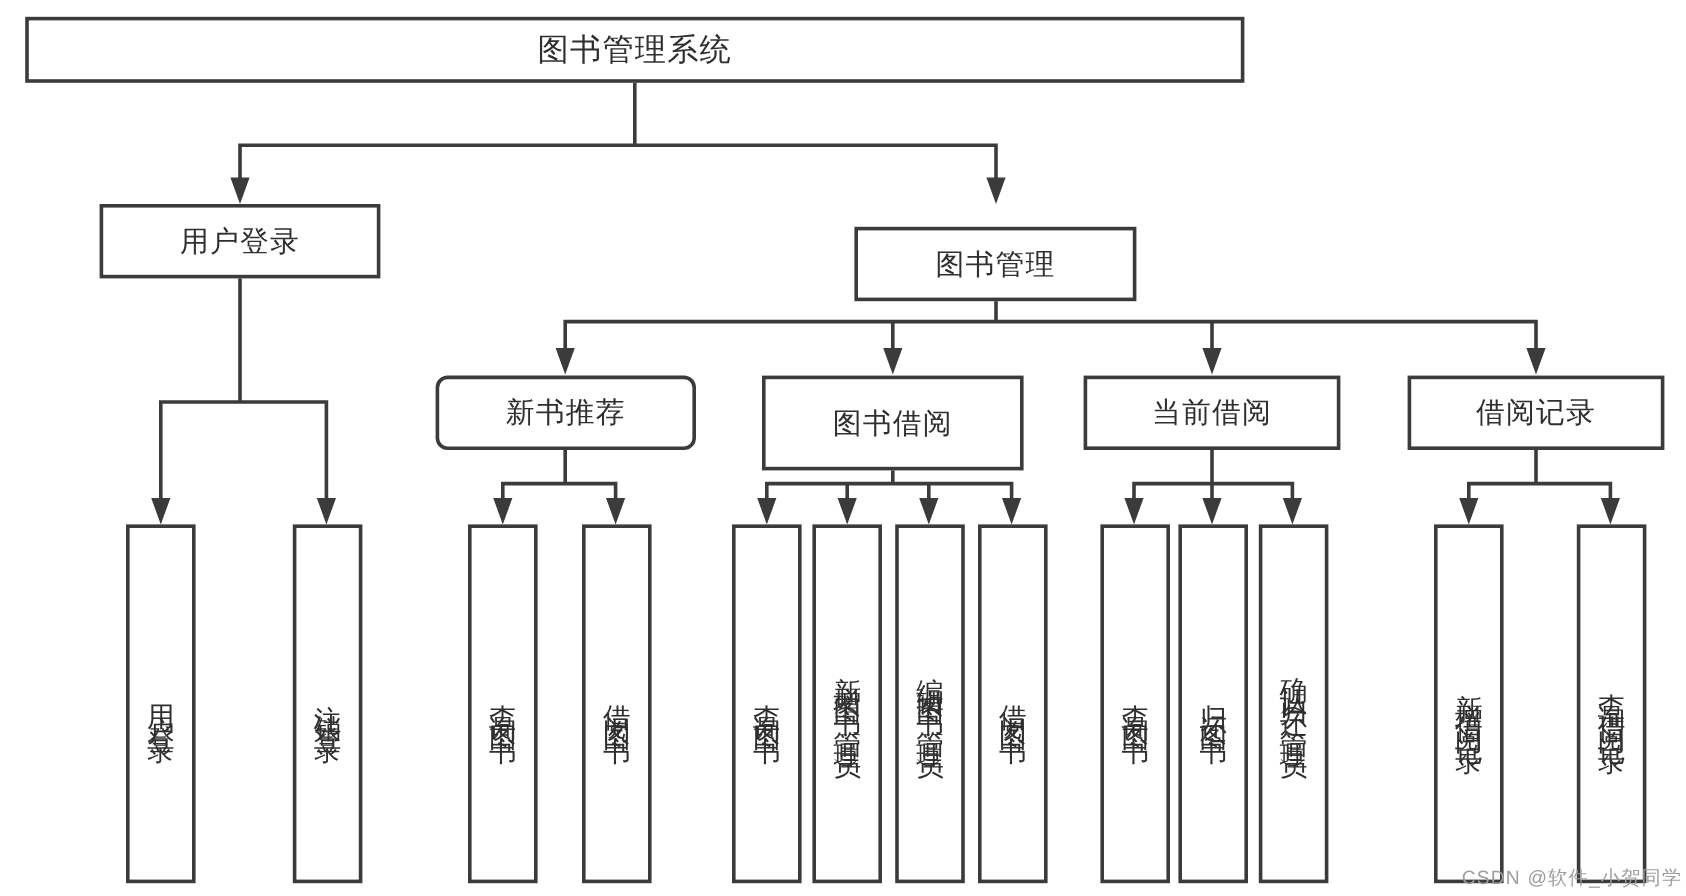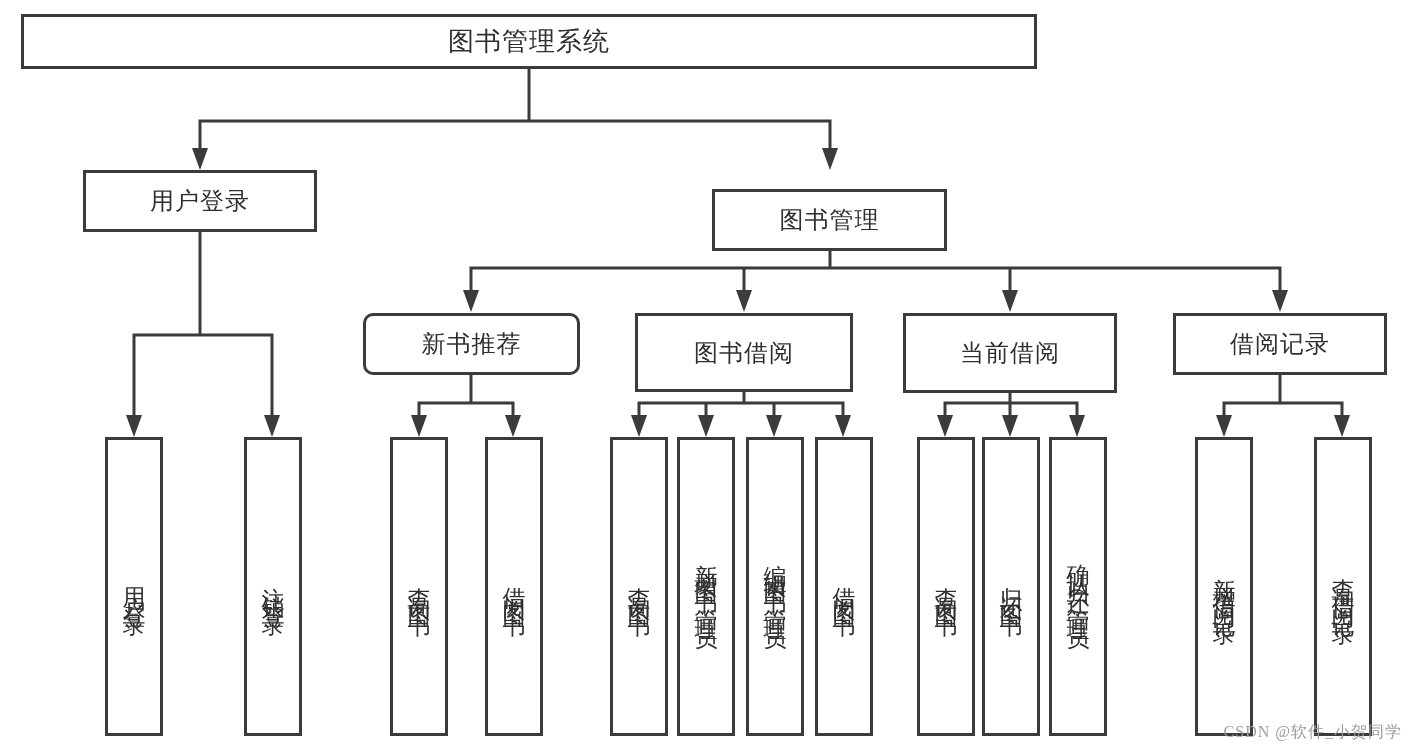--- a/index.html
+++ b/index.html
@@ -6,21 +6,21 @@
     margin: 0;
     padding: 0;
     background: #ffffff;
   }
   #canvas {
     position: relative;
     width: 1405px;
     height: 747px;
     background: #ffffff;
     overflow: hidden;
-    font-family: Liberation Serif, serif;
+    font-family: Liberation Sans, sans-serif;
     text-align: center;
   }
   #connectors {
     position: absolute;
     left: 0;
     top: 0;
     width: 1405px;
     height: 747px;
     pointer-events: none;
   }
@@ -110,21 +110,21 @@
       M1334 415 H1350 L1342 437 Z"></path>
   </svg>
 
   <div class="hbox root" style="left:21px; top:14px; width:1016px; height:55px;">图书管理系统</div>
 
   <div class="hbox" style="left:83px; top:170px; width:234px; height:62px;">用户登录</div>
   <div class="hbox" style="left:712px; top:170px; width:235px; height:62px;margin-top:19px;">图书管理</div>
 
   <div class="hbox" style="left:363px; top:313px; width:217px; height:62px;border-radius:10px;">新书推荐</div>
   <div class="hbox" style="left:635px; top:313px; width:218px; height:79px;">图书借阅</div>
-  <div class="hbox" style="left:903px; top:313px; width:214px; height:80px;">当前借阅</div>
+  <div class="hbox" style="left:903px; top:313px; width:214px; height:62px;">当前借阅</div>
   <div class="hbox" style="left:1173px; top:313px; width:214px; height:62px;">借阅记录</div>
 
   <div class="vbox" style="left:105px;">
     <span>用户登录</span>
   </div>
   <div class="vbox" style="left:244px;">
     <span>注销登录</span>
   </div>
 
   <div class="vbox" style="left:390px;">

